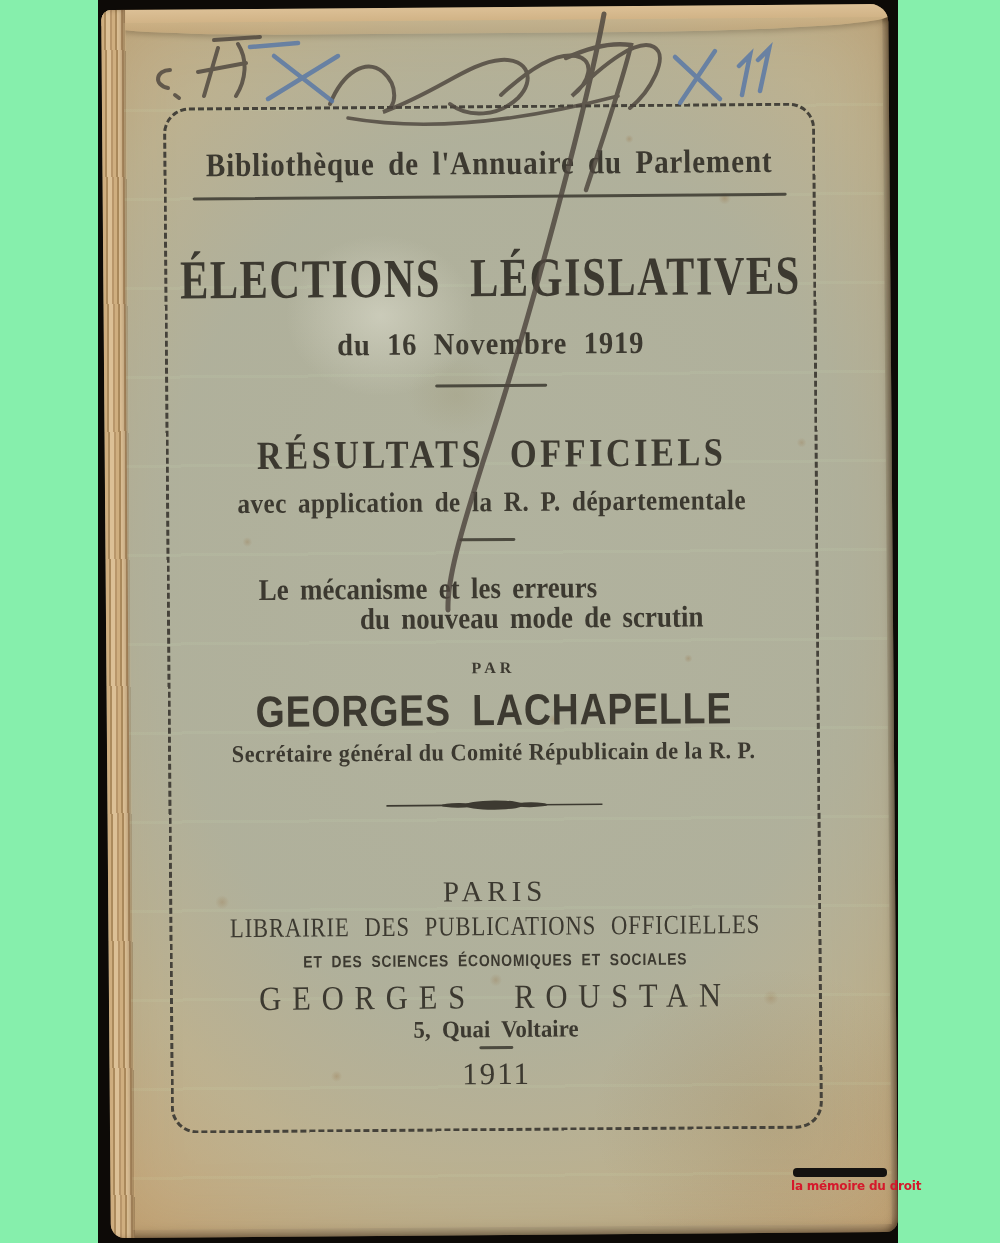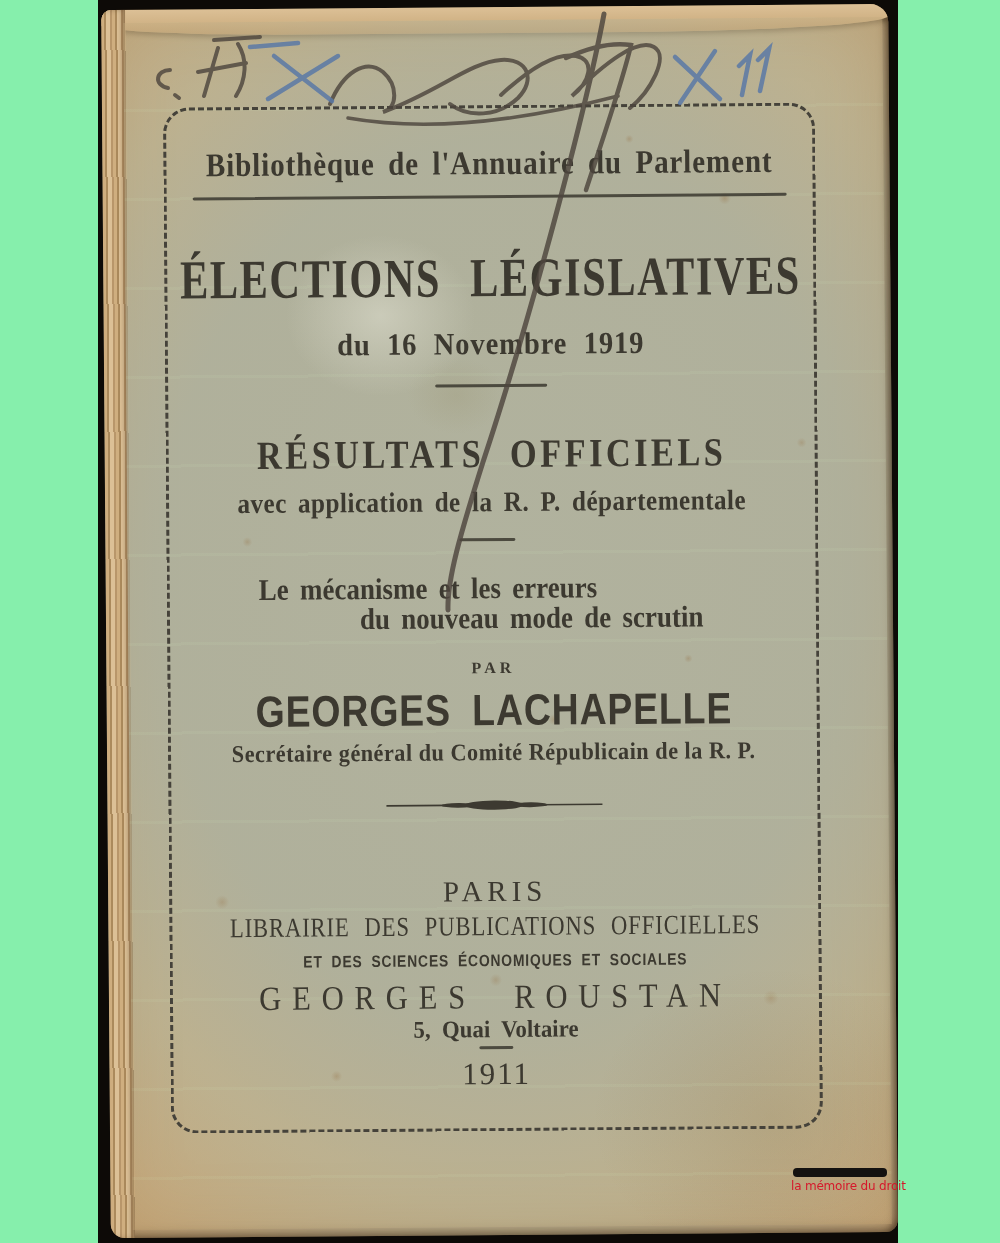--- a/index.html
+++ b/index.html
@@ -103,21 +103,21 @@
 
   
   .hand{position:absolute;left:0;top:0;pointer-events:none;}
 
   
   .mdd{position:absolute;left:791px;top:1172px;width:120px;z-index:10;
        font-family:"DejaVu Sans","Liberation Sans",sans-serif;line-height:1;}
   .mdd-word{font-size:46px;font-weight:bold;letter-spacing:-3px;color:var(--red);}
   .mdd-d-outline{color:transparent;-webkit-text-stroke:2px #5f5138;}
   .mdd-bar{width:94px;height:9px;background:#141210;border-radius:4px;margin:-4px 0 3px 2px;}
-  .mdd-tagline{font-size:12px;font-weight:normal;color:var(--red);letter-spacing:-.2px;white-space:nowrap;}
+  .mdd-tagline{font-size:12px;font-weight:bold;color:var(--red);letter-spacing:-.2px;white-space:nowrap;}
 </style>
 </head>
 <body>
 
 <div class="stage">
   <div class="photo">
     <div class="book">
       <div class="top-edge"></div>
       <div class="pages-left"></div>
       <div class="cover">

